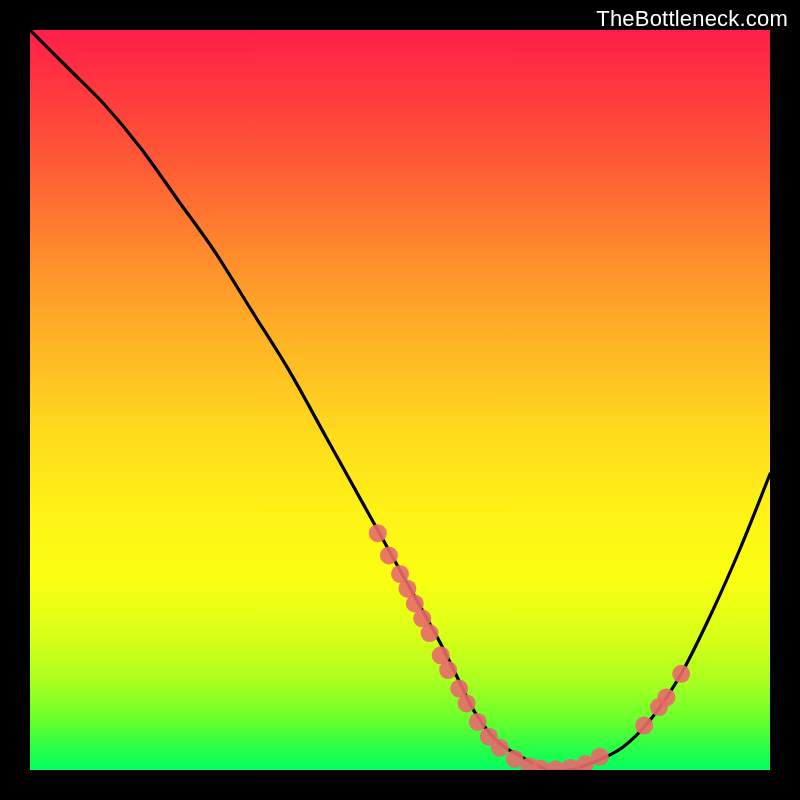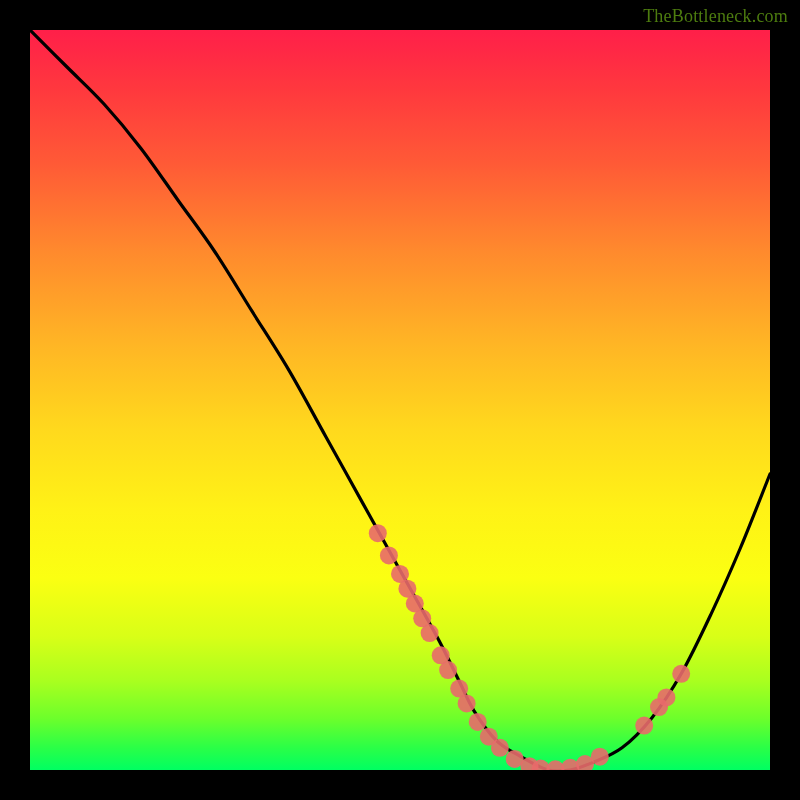--- a/index.html
+++ b/index.html
@@ -42,26 +42,25 @@
   .plot {
     position: absolute;
     left: 0; top: 0;
     width: 740px;
     height: 740px;
   }
   .watermark {
     position: absolute;
     top: 6px;
     right: 12px;
-    color: #4d7c0f;
-    font-size: 18px;
+    color: #ffffff;
+    font-size: 22px;
     font-weight: 400;
     letter-spacing: 0.2px;
     user-select: none;
-    font-family: Liberation Serif, serif;
   }
 </style>
 </head>
 <body>
 
 <div class="watermark">TheBottleneck.com</div>
 
 <div class="frame">
   <div class="gradient"></div>
   <svg class="plot" viewBox="0 0 740 740" preserveAspectRatio="none">

